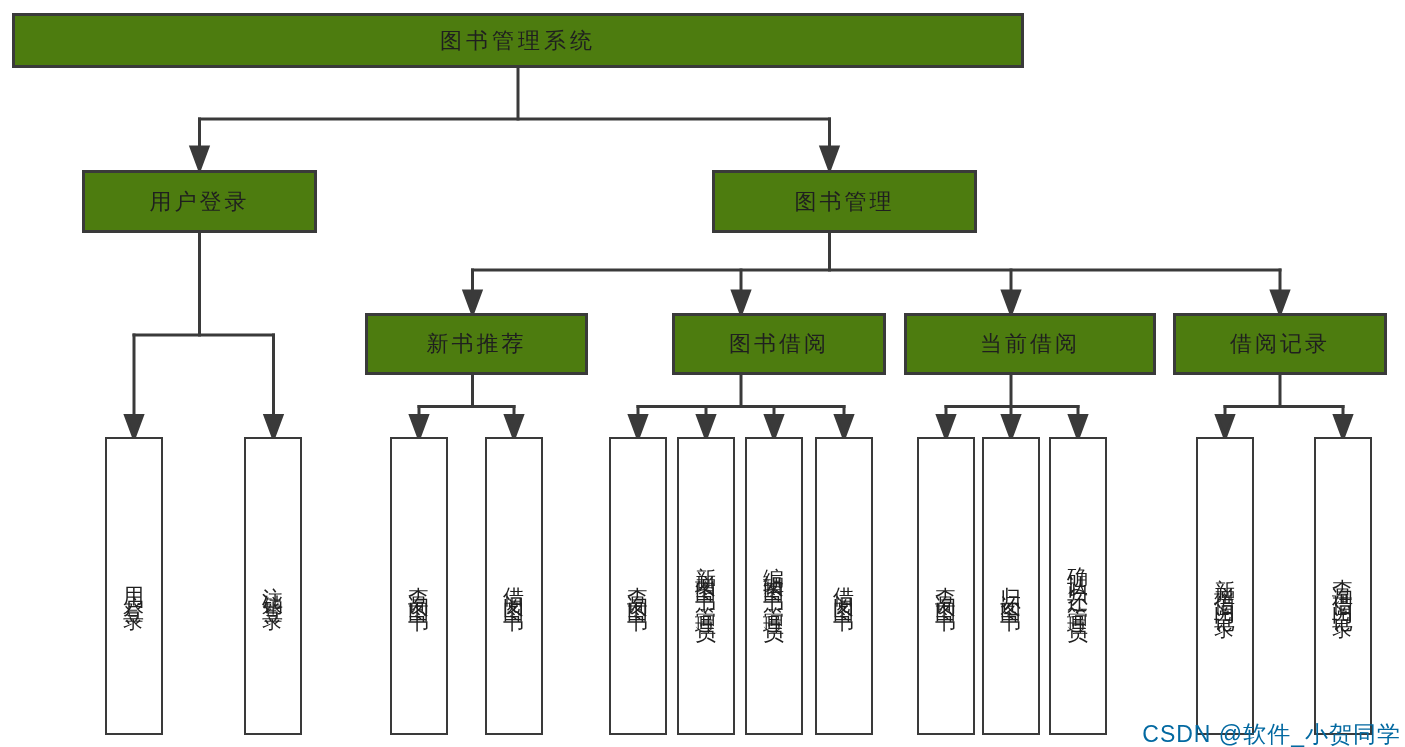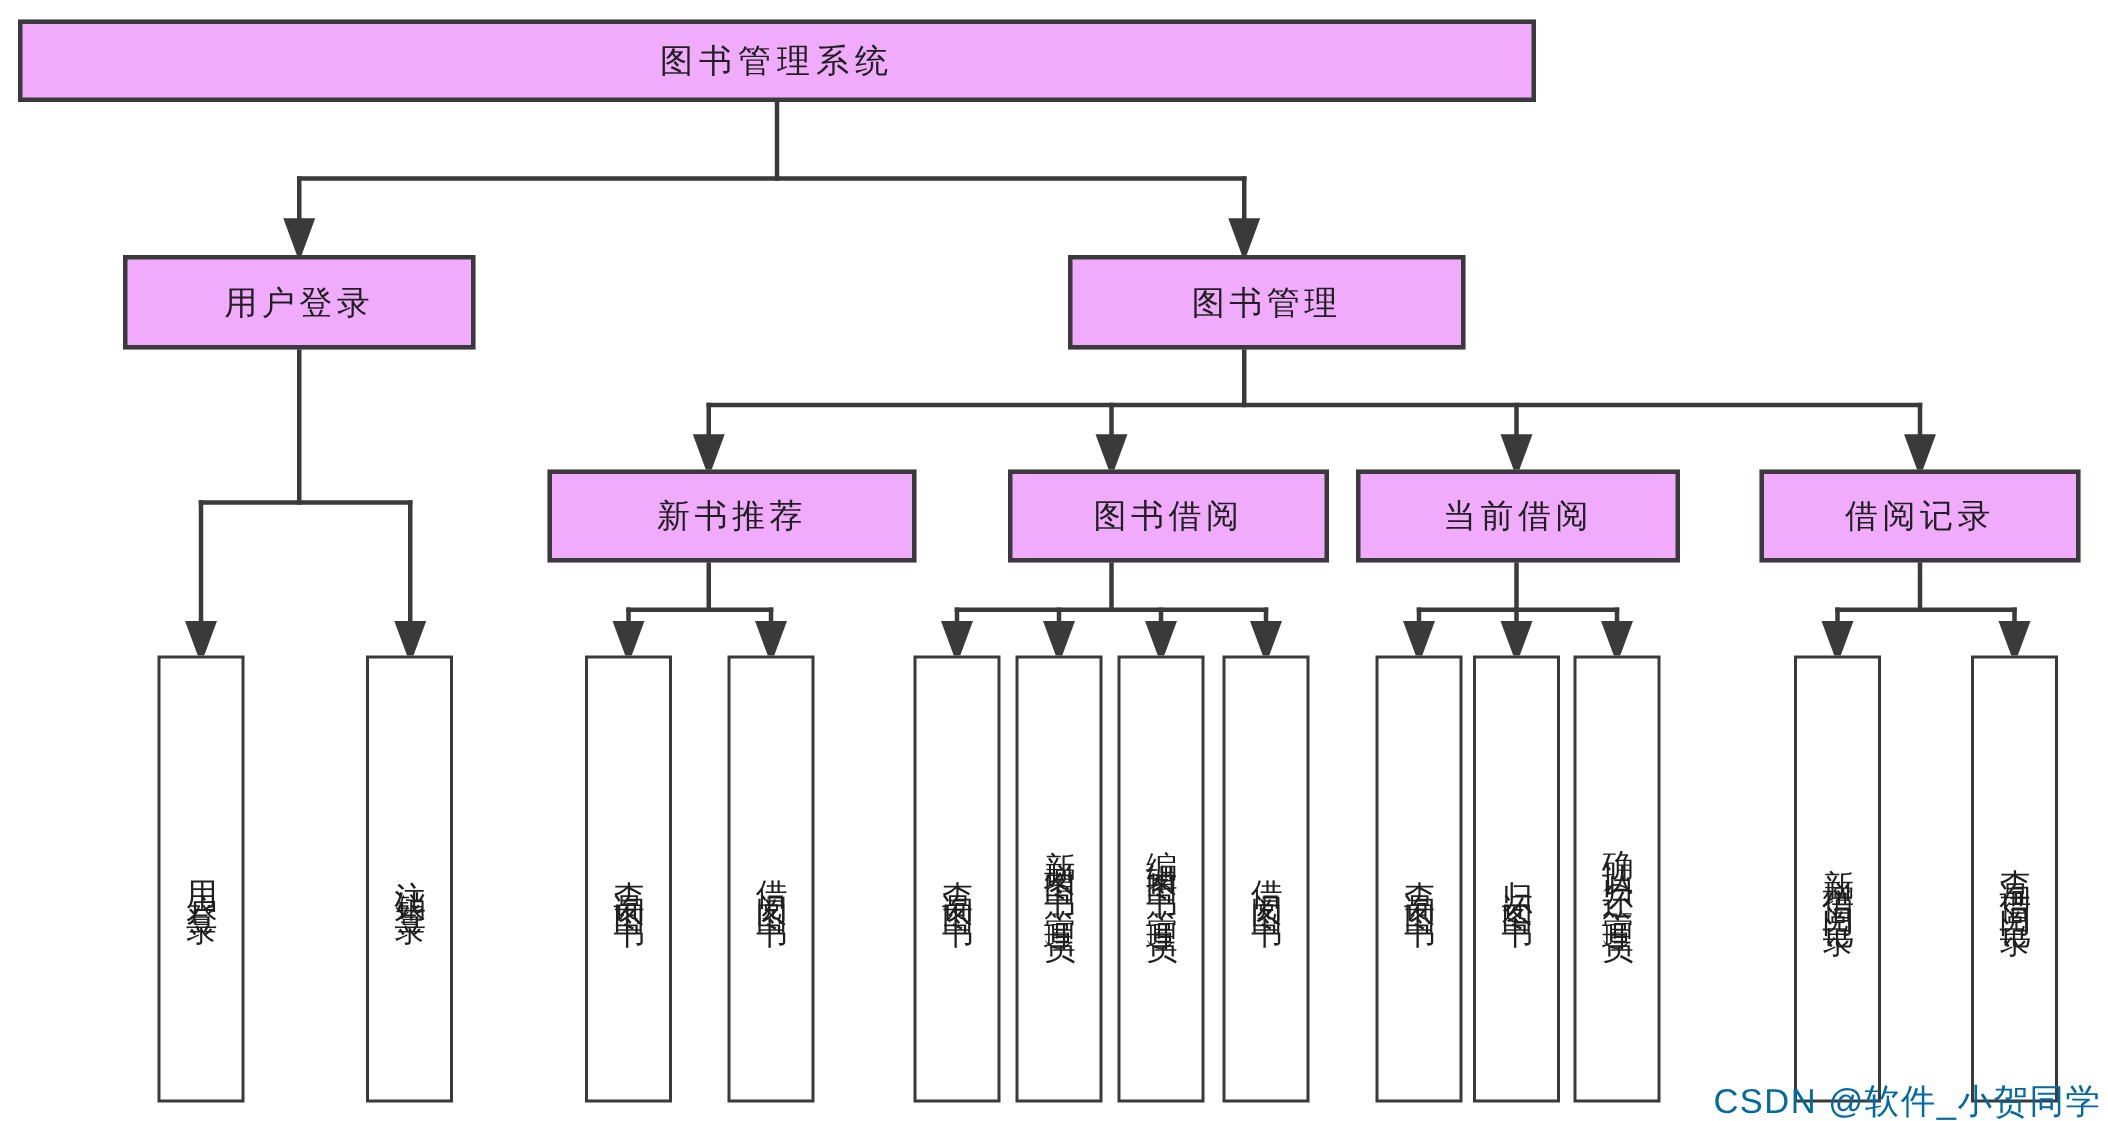--- a/index.html
+++ b/index.html
@@ -2,21 +2,21 @@
 <html><head>
 <meta charset="utf-8">
 <style>
   html,body{margin:0;padding:0;background:#ffffff;}
   #stage{
     position:relative;width:1405px;height:747px;background:#ffffff;overflow:hidden;
     font-family:"Liberation Sans","DejaVu Sans",sans-serif;color:#222222;
   }
   #wires{position:absolute;left:0;top:0;width:1405px;height:747px;}
   .box{
-    position:absolute;box-sizing:border-box;background:#f0abfc;
+    position:absolute;box-sizing:border-box;background:#4d7c0f;
     border:3px solid #3a3a3a;display:flex;align-items:center;justify-content:center;
     font-size:22px;letter-spacing:3px;color:#1f1f1f;white-space:nowrap;
   }
   .box.title{letter-spacing:4px;}
   .leaf{
     position:absolute;box-sizing:border-box;background:#ffffff;
     border:2px solid #3a3a3a;display:flex;align-items:center;justify-content:center;
     writing-mode:vertical-lr;text-orientation:mixed;
     font-size:21px;letter-spacing:8px;line-height:1;color:#1f1f1f;
     top:437px;height:298px;width:58px;
@@ -24,23 +24,23 @@
   #watermark{
     position:absolute;top:719px;right:4px;font-size:23px;letter-spacing:1px;
     color:#0369a1;white-space:nowrap;
   }
   
   #box-root{left:12px;top:13px;width:1012px;height:55px;}
   
   #box-user-login{left:82px;top:170px;width:235px;height:63px;}
   #box-book-mgmt{left:712px;top:170px;width:265px;height:63px;}
   
-  #box-new-book{left:365px;top:313px;width:246px;height:62px;}
+  #box-new-book{left:365px;top:313px;width:223px;height:62px;}
   #box-book-borrow{left:672px;top:313px;width:214px;height:62px;}
-  #box-cur-borrow{left:904px;top:313px;width:216px;height:62px;}
+  #box-cur-borrow{left:904px;top:313px;width:252px;height:62px;}
   #box-records{left:1173px;top:313px;width:214px;height:62px;}
   
   #leaf-g1a{left:105px;}  #leaf-g1b{left:244px;}
   #leaf-g2a{left:390px;}  #leaf-g2b{left:485px;}
   #leaf-g3a{left:609px;}  #leaf-g3b{left:677px;} #leaf-g3c{left:745px;} #leaf-g3d{left:815px;}
   #leaf-g4a{left:917px;}  #leaf-g4b{left:982px;} #leaf-g4c{left:1049px;}
   #leaf-g5a{left:1196px;} #leaf-g5b{left:1314px;}
 </style>
 </head>
 <body>

